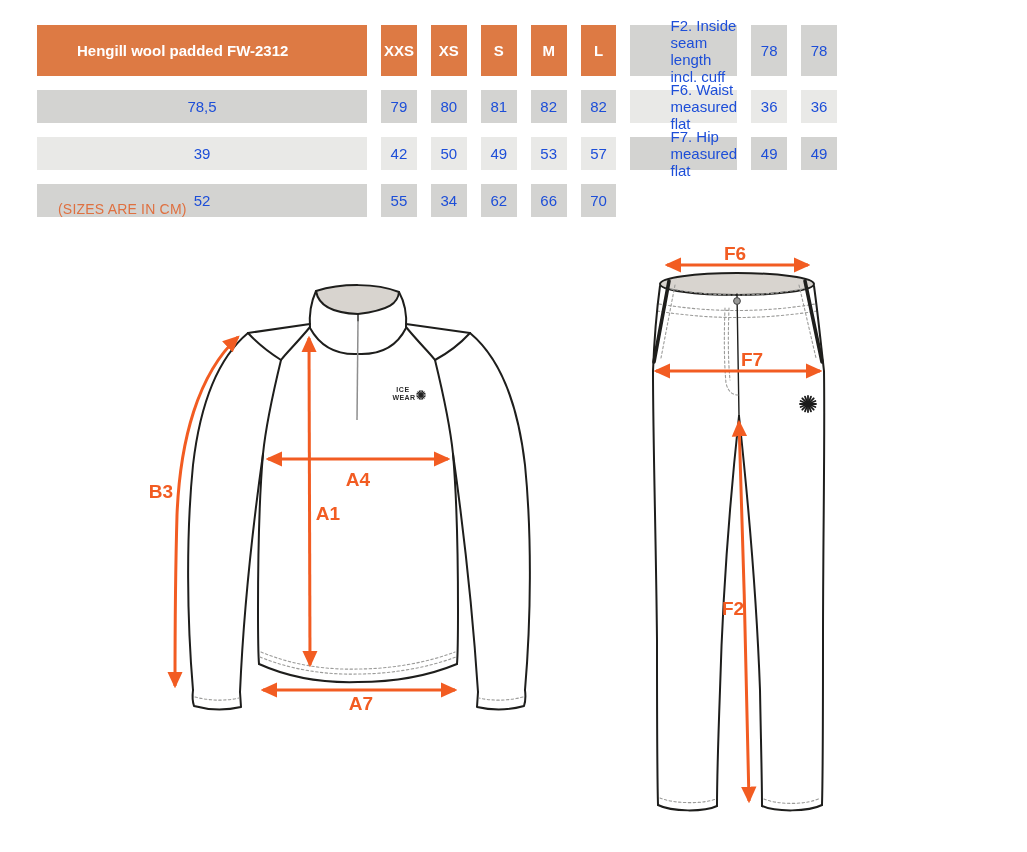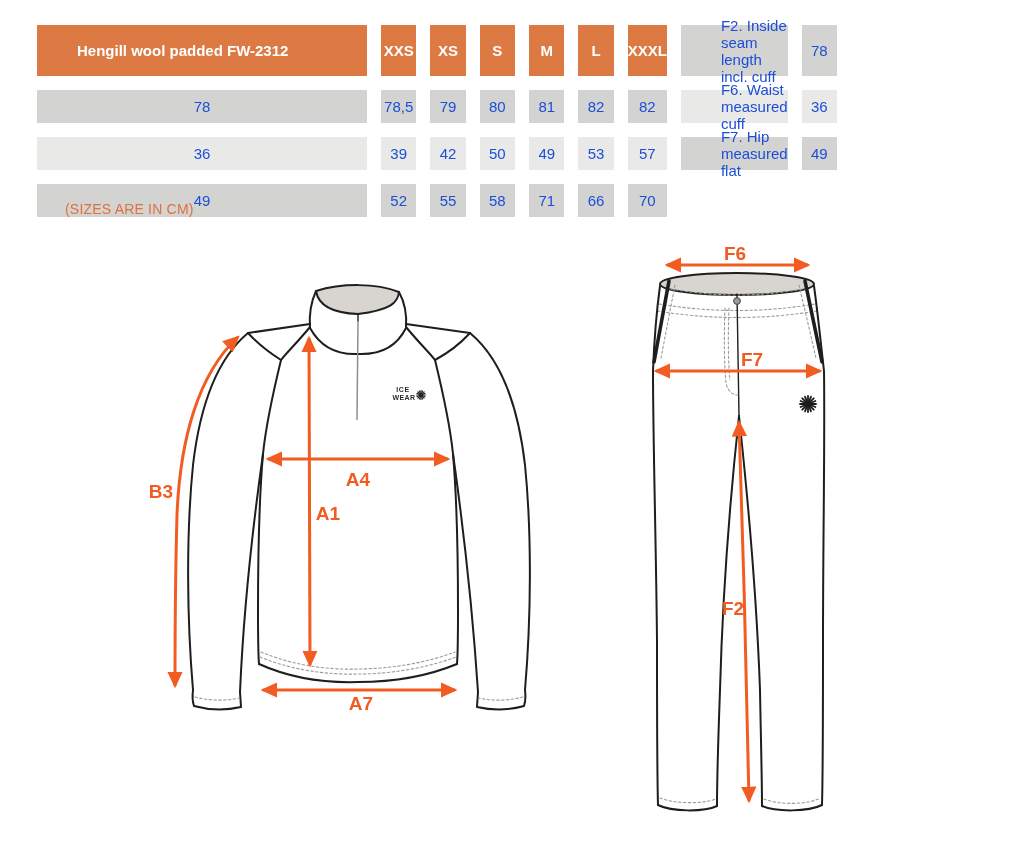--- a/index.html
+++ b/index.html
@@ -10,21 +10,21 @@
   .size-table{position:absolute;left:25px;top:25px;width:800px;
       display:grid;grid-template-columns:330px repeat(8,1fr);
       grid-template-rows:51px 33px 33px 33px;gap:14px;padding-left:12px;}
   .cell{display:flex;align-items:center;justify-content:center;
       font-size:15px;color:#1d4ed8;}
   .cell.head{background:#dd7a44;color:#ffffff;font-weight:bold;font-size:15px;}
   .cell.first{justify-content:flex-start;padding-left:40px;}
   .cell.rdark{background:#d3d3d1;}
   .cell.rlight{background:#e9e9e7;}
 
-  .sizes-note{position:absolute;left:65px;top:201px;font-size:14px;
+  .sizes-note{position:absolute;left:58px;top:201px;font-size:14px;
       color:#df7040;letter-spacing:.2px;}
 
   
   .drawing{position:absolute;}
   #sweater-svg{left:140px;top:240px;}
   #pants-svg{left:620px;top:240px;}
   svg text.mlabel{font-family:"Liberation Sans",sans-serif;font-weight:bold;
       font-size:19px;fill:#f25c22;}
   svg text.logo{font-family:"Liberation Sans",sans-serif;font-weight:bold;
       fill:#2a2a2a;}
@@ -39,49 +39,48 @@
 
 <div id="page">
 
   <div class="size-table">
     <div class="cell head first">Hengill wool padded FW-2312</div>
     <div class="cell head">XXS</div>
     <div class="cell head">XS</div>
     <div class="cell head">S</div>
     <div class="cell head">M</div>
     <div class="cell head">L</div>
-    <div class="cell head">XXXL</div>
 
     <div class="cell rdark first">F2. Inside seam length incl. cuff</div>
     <div class="cell rdark">78</div>
     <div class="cell rdark">78</div>
     <div class="cell rdark">78,5</div>
     <div class="cell rdark">79</div>
     <div class="cell rdark">80</div>
     <div class="cell rdark">81</div>
     <div class="cell rdark">82</div>
     <div class="cell rdark">82</div>
 
-    <div class="cell rlight first">F6. Waist measured cuff</div>
+    <div class="cell rlight first">F6. Waist measured flat</div>
     <div class="cell rlight">36</div>
     <div class="cell rlight">36</div>
     <div class="cell rlight">39</div>
     <div class="cell rlight">42</div>
     <div class="cell rlight">50</div>
     <div class="cell rlight">49</div>
     <div class="cell rlight">53</div>
     <div class="cell rlight">57</div>
 
     <div class="cell rdark first">F7. Hip measured flat</div>
     <div class="cell rdark">49</div>
     <div class="cell rdark">49</div>
     <div class="cell rdark">52</div>
     <div class="cell rdark">55</div>
-    <div class="cell rdark">58</div>
-    <div class="cell rdark">71</div>
+    <div class="cell rdark">34</div>
+    <div class="cell rdark">62</div>
     <div class="cell rdark">66</div>
     <div class="cell rdark">70</div>
   </div>
 
   <div class="sizes-note">(SIZES ARE IN CM)</div>
 
   <svg id="sweater-svg" class="drawing" width="440" height="500" viewBox="0 0 440 500">
     <defs>
       <marker id="ah-s" viewBox="0 0 10 10" refX="8.6" refY="5" markerWidth="5.6" markerHeight="5.6" orient="auto-start-reverse">
         <path d="M0,0.4 L10,5 L0,9.6 z" fill="#f25c22"></path>

